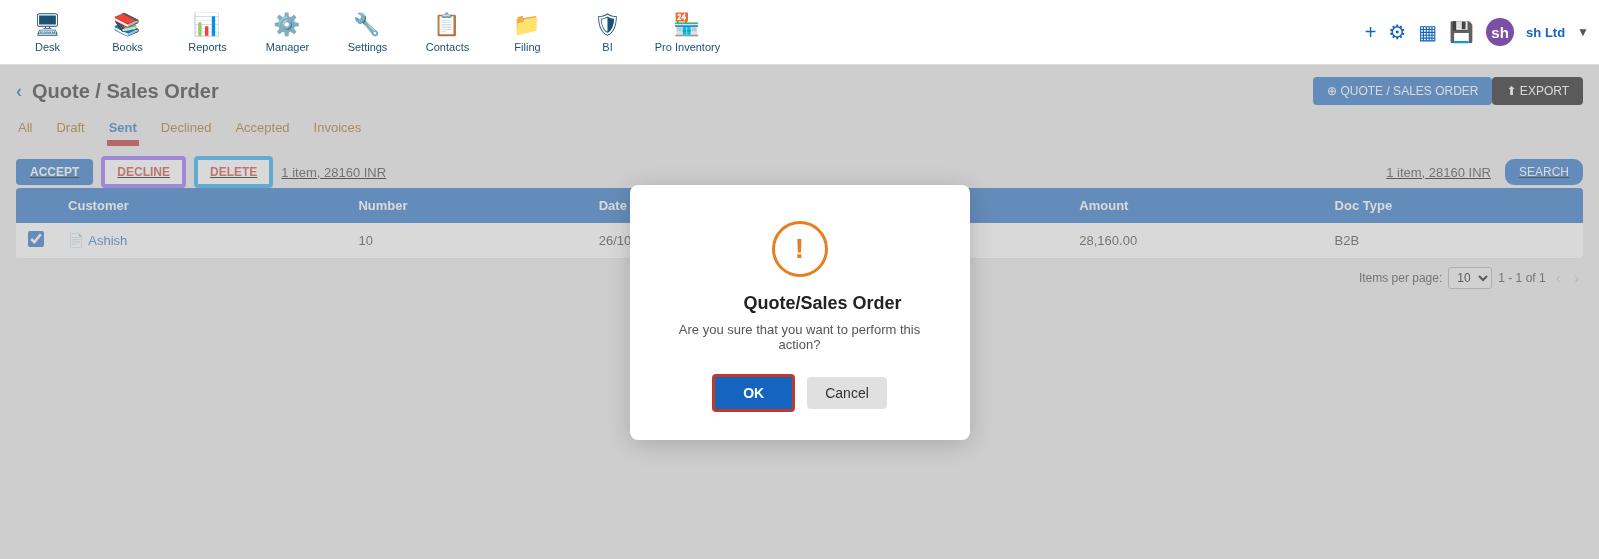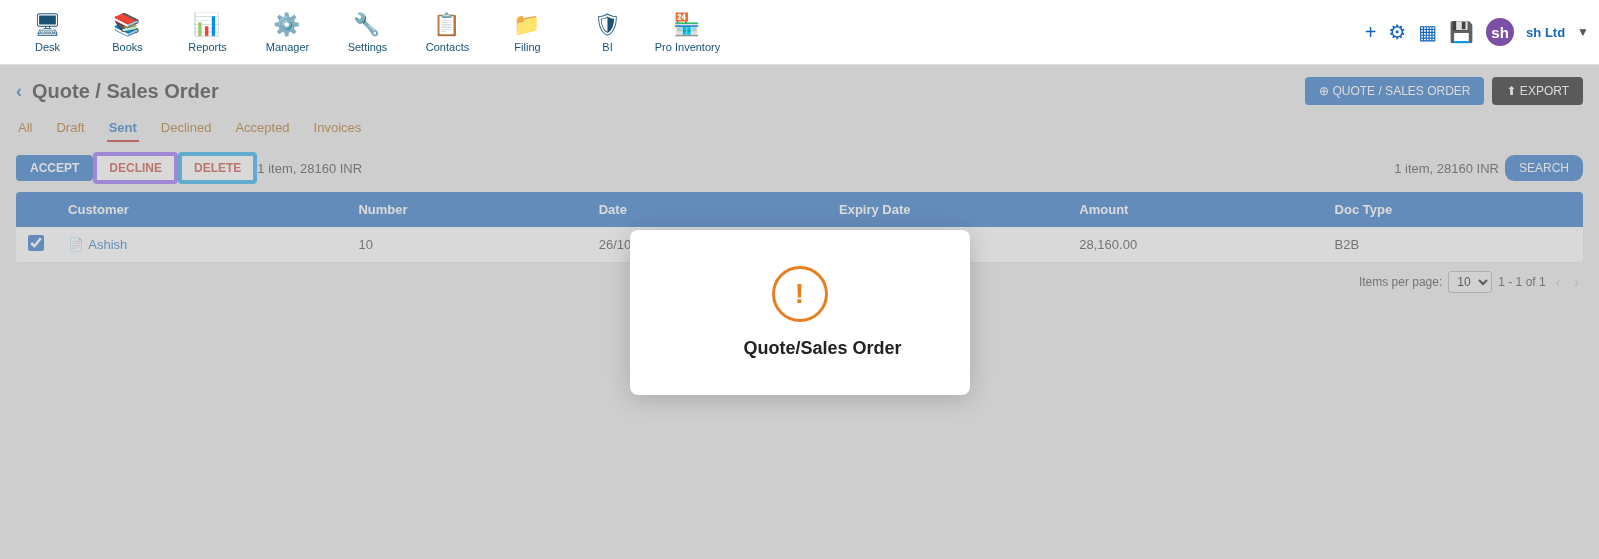--- a/index.html
+++ b/index.html
@@ -94,21 +94,20 @@
       cursor: pointer;
       font-weight: bold;
     }
     .page-title {
       font-size: 20px;
       color: #222;
       font-weight: 600;
     }
     .header-actions {
       display: flex;
-      gap: 8px;
     }
     .btn-quote {
       background: #1565c0;
       color: #fff;
       border: none;
       padding: 7px 14px;
       border-radius: 4px;
       font-size: 12px;
       cursor: pointer;
       display: flex;
@@ -137,30 +136,30 @@
     }
     .tab {
       padding: 5px 2px;
       font-size: 13px;
       cursor: pointer;
       color: #a16207;
       border-bottom: 2px solid transparent;
     }
     .tab.active {
       color: #1565c0;
-      border-bottom: 2px solid #b91c1c;
+      border-bottom: 6px solid #b91c1c;
       font-weight: bold;
     }
 
     
     .action-bar {
       display: flex;
       align-items: center;
-      gap: 0;
-      margin-bottom: 8px;
+      gap: 8px;
+      text-decoration: underline;
     }
     .btn-accept {
       background: #1565c0;
       color: #fff;
       border: none;
       padding: 6px 14px;
       border-radius: 4px;
       font-size: 12px;
       font-weight: bold;
       cursor: pointer;
@@ -477,16 +476,21 @@
     </select>
     <span>1 - 1 of 1</span>
     <button class="pagination-btn" disabled="">‹</button>
     <button class="pagination-btn" disabled="">›</button>
   </div>
 
   <div class="modal-overlay">
     <div class="modal">
       <div class="modal-warning-icon">!</div>
       <div class="modal-title">Quote/Sales Order</div>
+      <div class="modal-message">Are you sure that you want to perform this action?</div>
+      <div class="modal-actions">
+        <button class="btn-ok">OK</button>
+        <button class="btn-cancel">Cancel</button>
+      </div>
     </div>
   </div>
 
 </div>
 
 </body></html>

